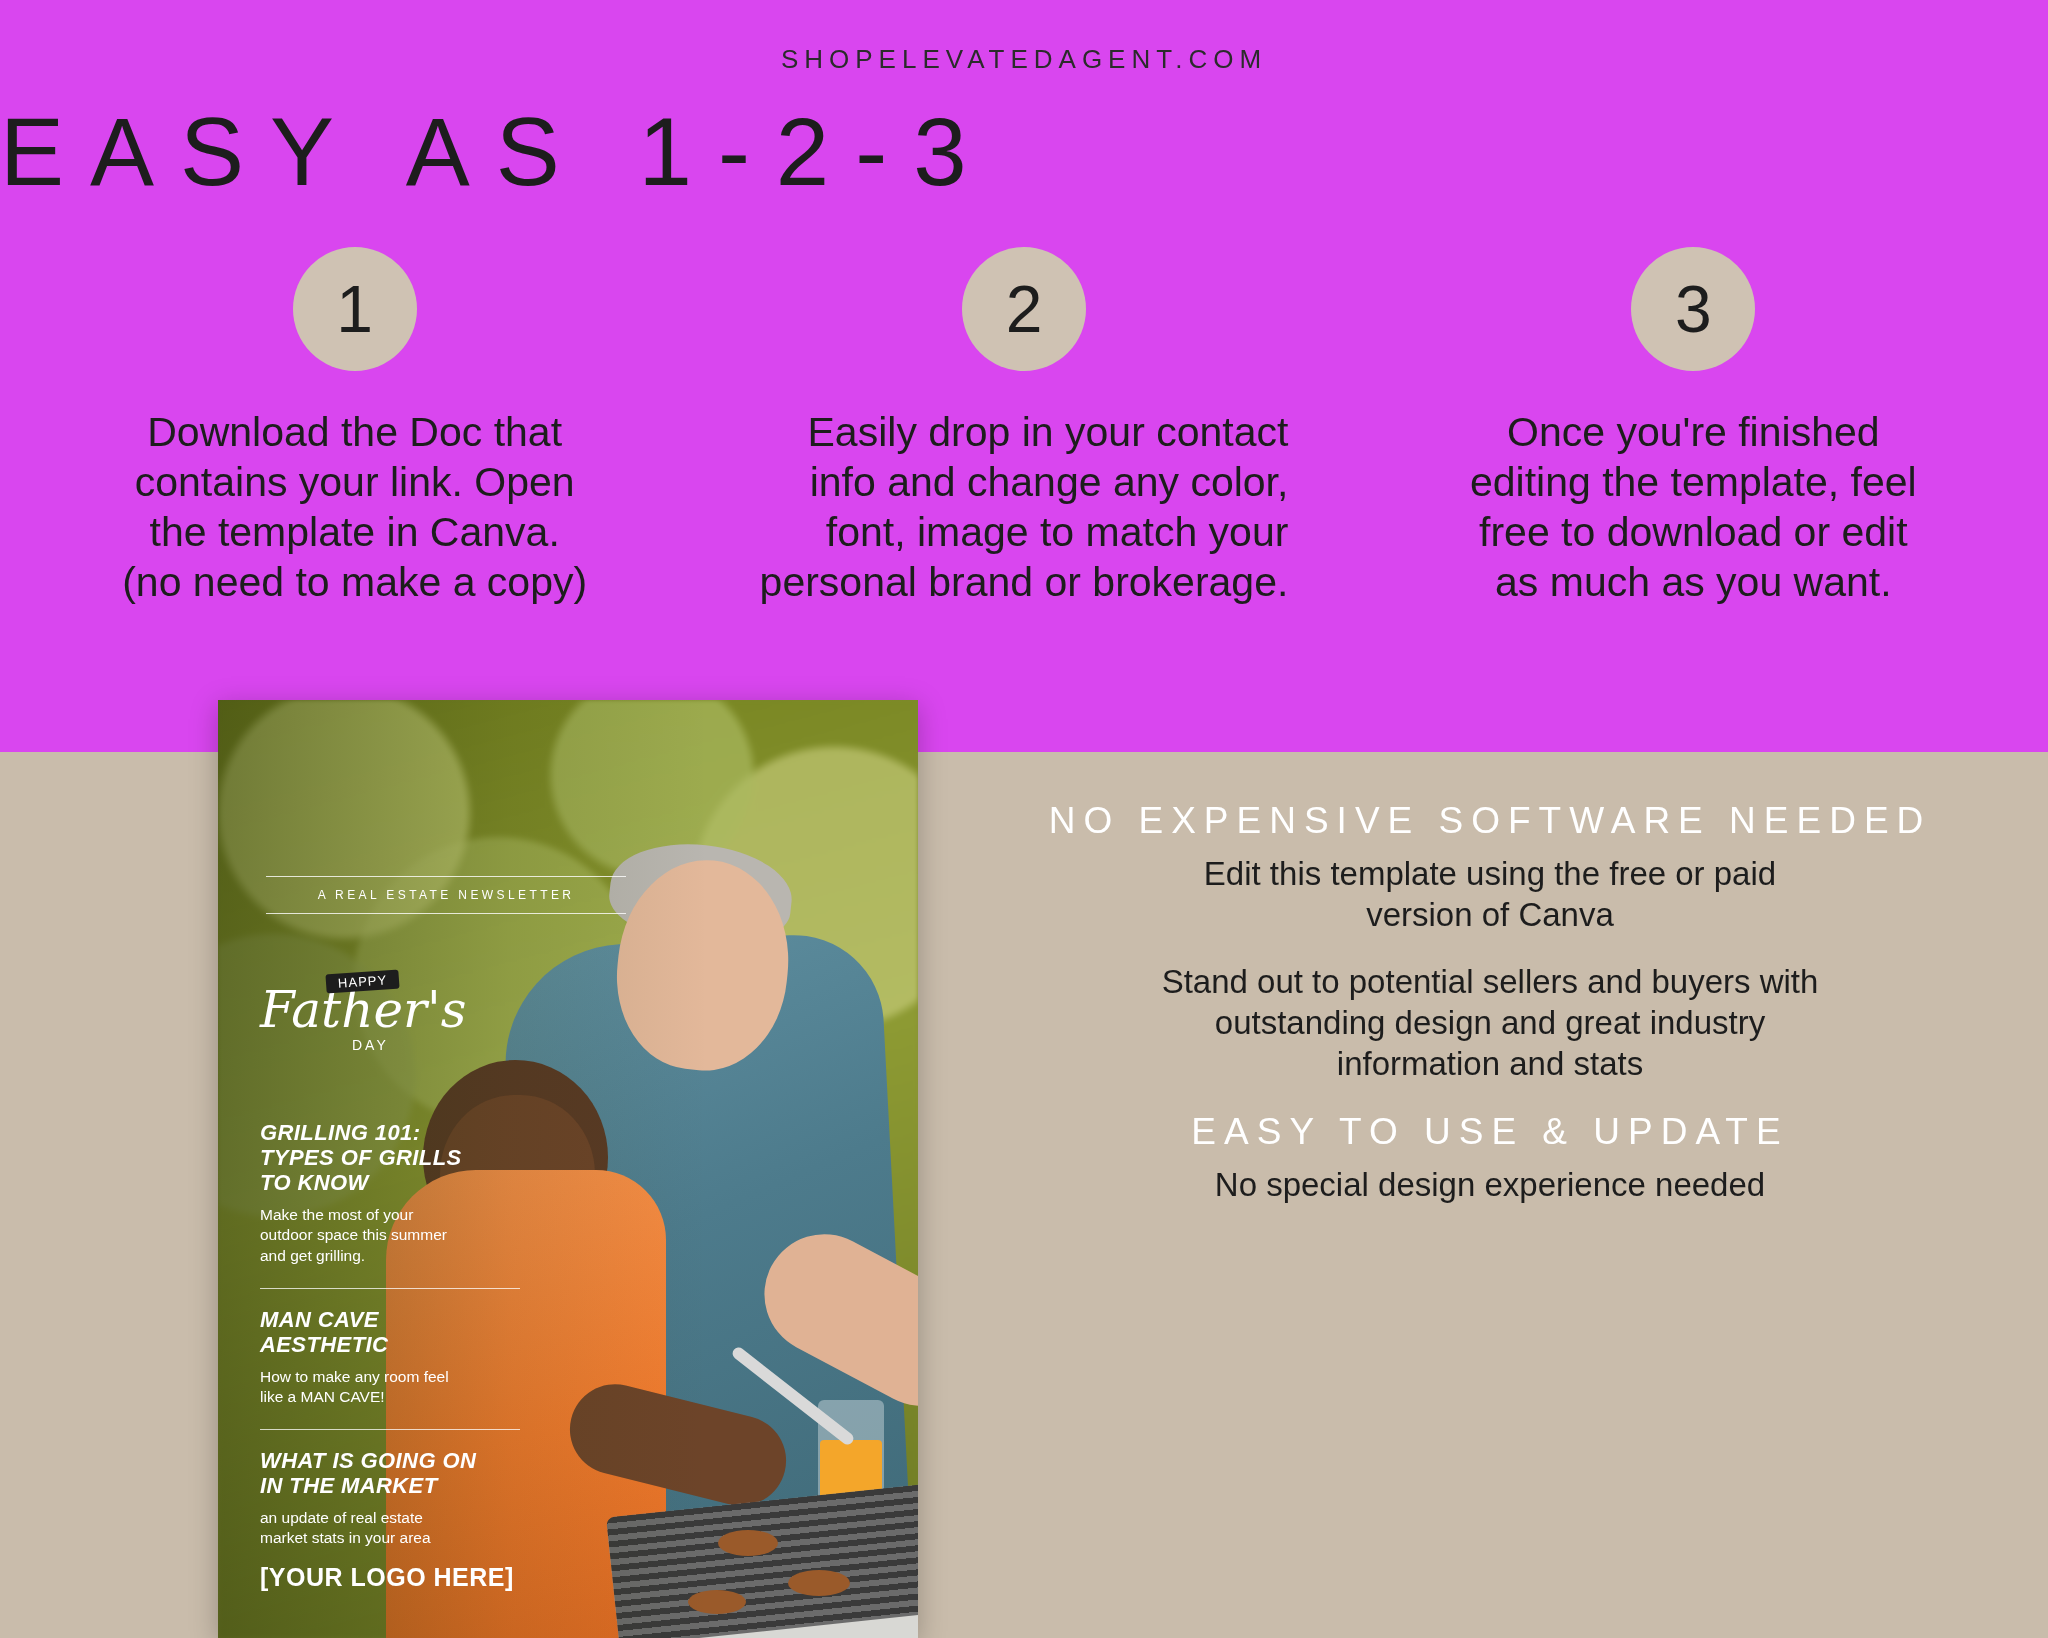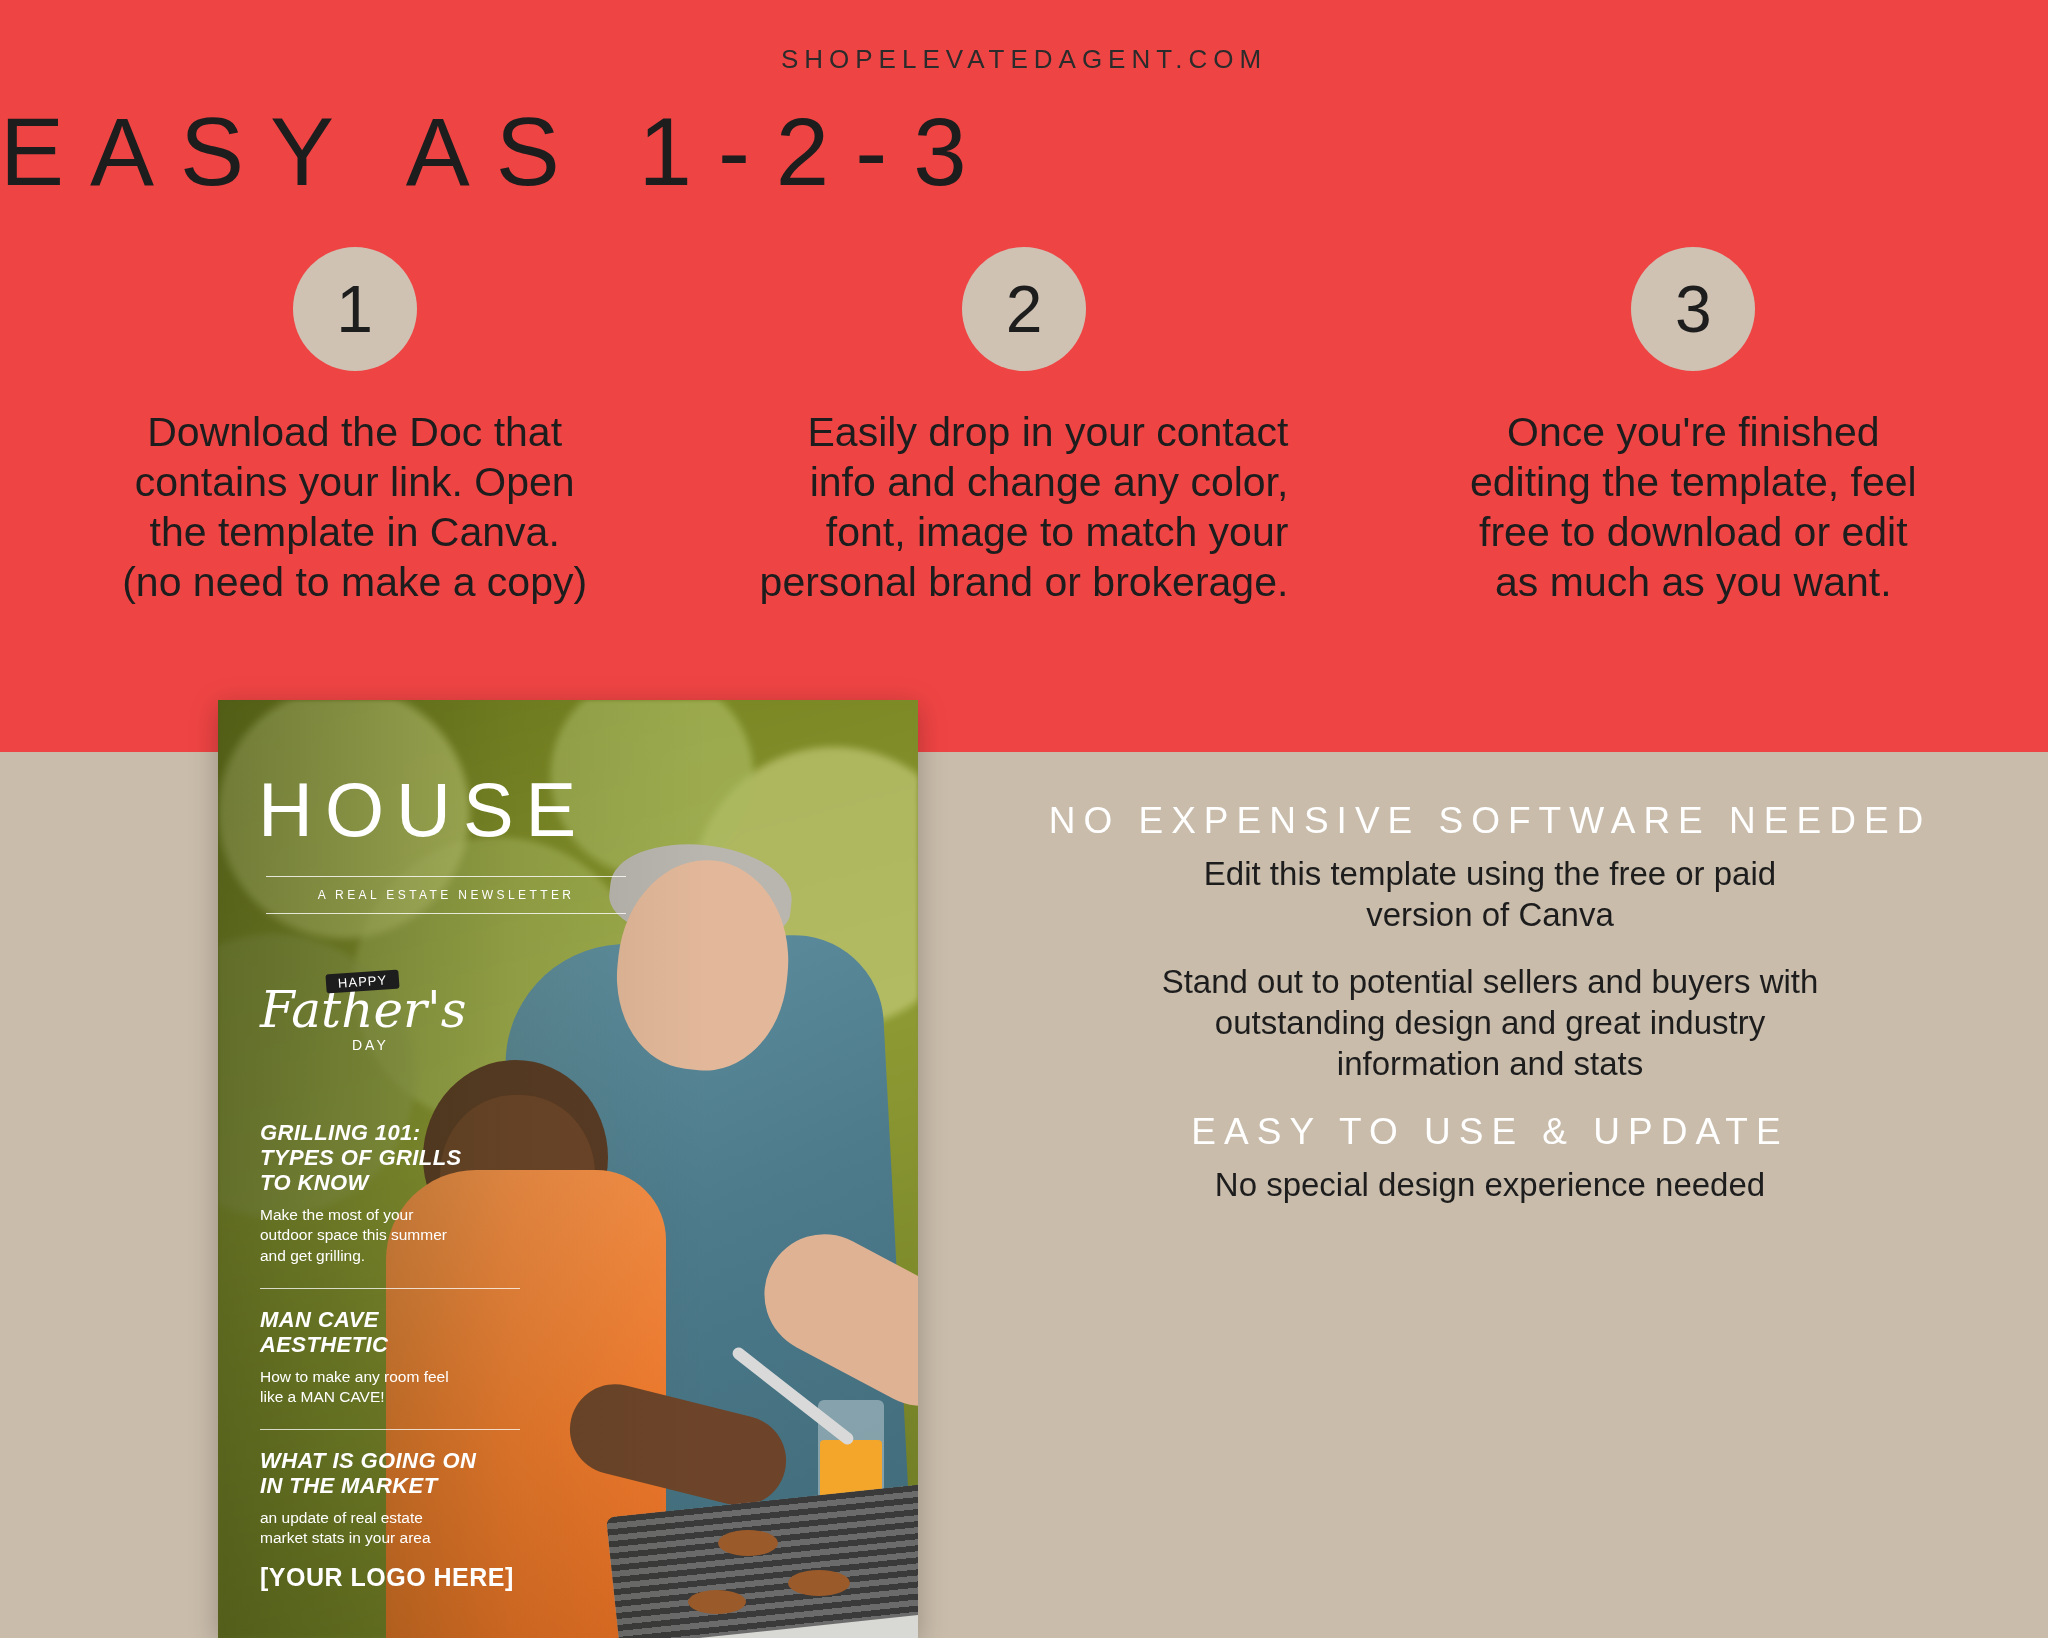--- a/index.html
+++ b/index.html
@@ -7,21 +7,21 @@
     width: 2048px;
     height: 1638px;
     font-family: "Liberation Sans", sans-serif;
     background: #f7f0e8;
     overflow: hidden;
   }
   .page {
     position: relative;
     width: 2048px;
     height: 1638px;
-    background: #ef4444;
+    background: #d946ef;
   }
 
   
   .site-url {
     text-align: center;
     padding-top: 44px;
     font-size: 26px;
     letter-spacing: 6px;
     color: #2b2b2b;
     font-weight: 400;
@@ -378,21 +378,20 @@
     <div class="boy-arm"></div>
     <div class="tongs"></div>
     <div class="grill"></div>
     <div class="grill-body"></div>
     <div class="burger1"></div>
     <div class="burger2"></div>
     <div class="burger3"></div>
     <div class="shade"></div>
 
     <div class="cover-content">
-      <div class="cover-title">HOUSE</div>
       <div class="cover-sub">A REAL ESTATE NEWSLETTER</div>
 
       <div class="fathers-badge">
         <div class="ribbon">HAPPY</div>
         <div class="script">Father's</div>
         <div class="dayline">DAY</div>
       </div>
 
       <div class="cover-articles">
         <div>

